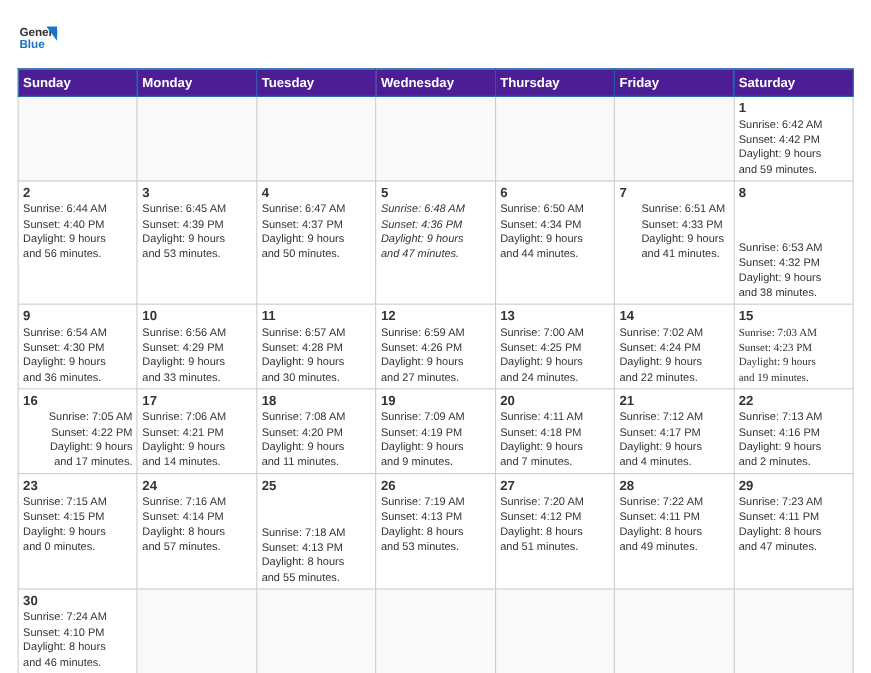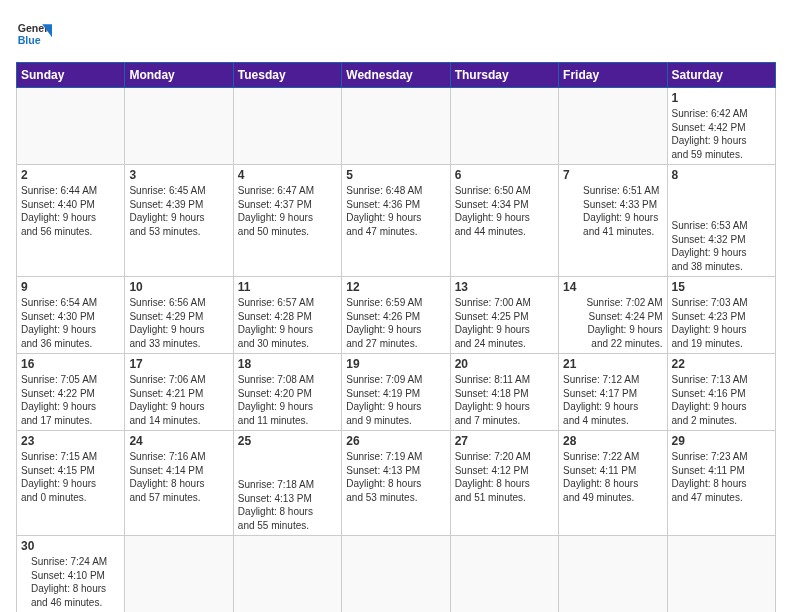--- a/index.html
+++ b/index.html
@@ -145,21 +145,21 @@
           </td>
           <td>
             <span class="day-number">4</span>
             <div class="day-info" style="white-space: pre-line;">Sunrise: 6:47 AM
 Sunset: 4:37 PM
 Daylight: 9 hours
 and 50 minutes.</div>
           </td>
           <td>
             <span class="day-number">5</span>
-            <div class="day-info" style="white-space: pre-line;">Sunrise: 6:48 AM
+            <div class="day-info" style="white-space: pre-line; font-style: italic;">Sunrise: 6:48 AM
 Sunset: 4:36 PM
 Daylight: 9 hours
 and 47 minutes.</div>
           </td>
           <td>
             <span class="day-number">6</span>
             <div class="day-info" style="white-space: pre-line;">Sunrise: 6:50 AM
 Sunset: 4:34 PM
 Daylight: 9 hours
 and 44 minutes.</div>
@@ -210,37 +210,37 @@
           </td>
           <td>
             <span class="day-number">13</span>
             <div class="day-info" style="white-space: pre-line;">Sunrise: 7:00 AM
 Sunset: 4:25 PM
 Daylight: 9 hours
 and 24 minutes.</div>
           </td>
           <td>
             <span class="day-number">14</span>
-            <div class="day-info" style="white-space: pre-line; text-align: right;">Sunrise: 7:02 AM
+            <div class="day-info" style="white-space: pre-line;">Sunrise: 7:02 AM
 Sunset: 4:24 PM
 Daylight: 9 hours
 and 22 minutes.</div>
           </td>
           <td>
             <span class="day-number">15</span>
-            <div class="day-info" style="white-space: pre-line;">Sunrise: 7:03 AM
+            <div class="day-info" style="white-space: pre-line; font-family: Liberation Serif, serif;">Sunrise: 7:03 AM
 Sunset: 4:23 PM
 Daylight: 9 hours
 and 19 minutes.</div>
           </td>
         </tr>
         <tr>
           <td>
             <span class="day-number">16</span>
-            <div class="day-info" style="white-space: pre-line;">Sunrise: 7:05 AM
+            <div class="day-info" style="white-space: pre-line; text-align: right;">Sunrise: 7:05 AM
 Sunset: 4:22 PM
 Daylight: 9 hours
 and 17 minutes.</div>
           </td>
           <td>
             <span class="day-number">17</span>
             <div class="day-info" style="white-space: pre-line;">Sunrise: 7:06 AM
 Sunset: 4:21 PM
 Daylight: 9 hours
 and 14 minutes.</div>
@@ -254,21 +254,21 @@
           </td>
           <td>
             <span class="day-number">19</span>
             <div class="day-info" style="white-space: pre-line;">Sunrise: 7:09 AM
 Sunset: 4:19 PM
 Daylight: 9 hours
 and 9 minutes.</div>
           </td>
           <td>
             <span class="day-number">20</span>
-            <div class="day-info" style="white-space: pre-line;">Sunrise: 8:11 AM
+            <div class="day-info" style="white-space: pre-line;">Sunrise: 4:11 AM
 Sunset: 4:18 PM
 Daylight: 9 hours
 and 7 minutes.</div>
           </td>
           <td>
             <span class="day-number">21</span>
             <div class="day-info" style="white-space: pre-line;">Sunrise: 7:12 AM
 Sunset: 4:17 PM
 Daylight: 9 hours
 and 4 minutes.</div>
@@ -328,21 +328,21 @@
             <span class="day-number">29</span>
             <div class="day-info" style="white-space: pre-line;">Sunrise: 7:23 AM
 Sunset: 4:11 PM
 Daylight: 8 hours
 and 47 minutes.</div>
           </td>
         </tr>
         <tr class="last-row">
           <td>
             <span class="day-number">30</span>
-            <div class="day-info" style="white-space: pre-line; margin-left: 10px;">Sunrise: 7:24 AM
+            <div class="day-info" style="white-space: pre-line;">Sunrise: 7:24 AM
 Sunset: 4:10 PM
 Daylight: 8 hours
 and 46 minutes.</div>
           </td>
           <td class="empty"></td>
           <td class="empty"></td>
           <td class="empty"></td>
           <td class="empty"></td>
           <td class="empty"></td>
           <td class="empty"></td>

